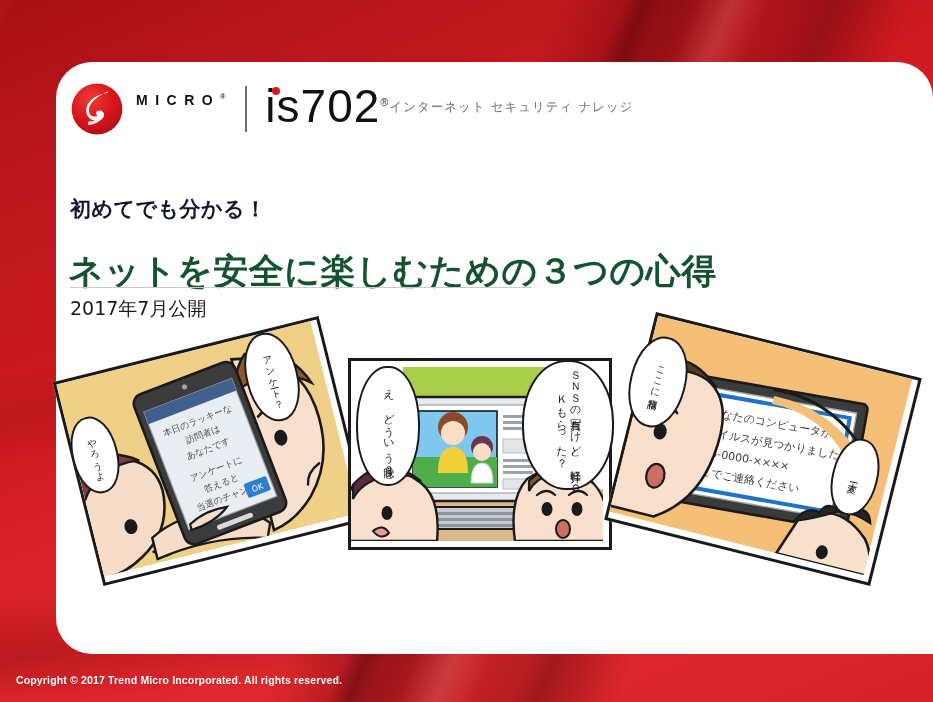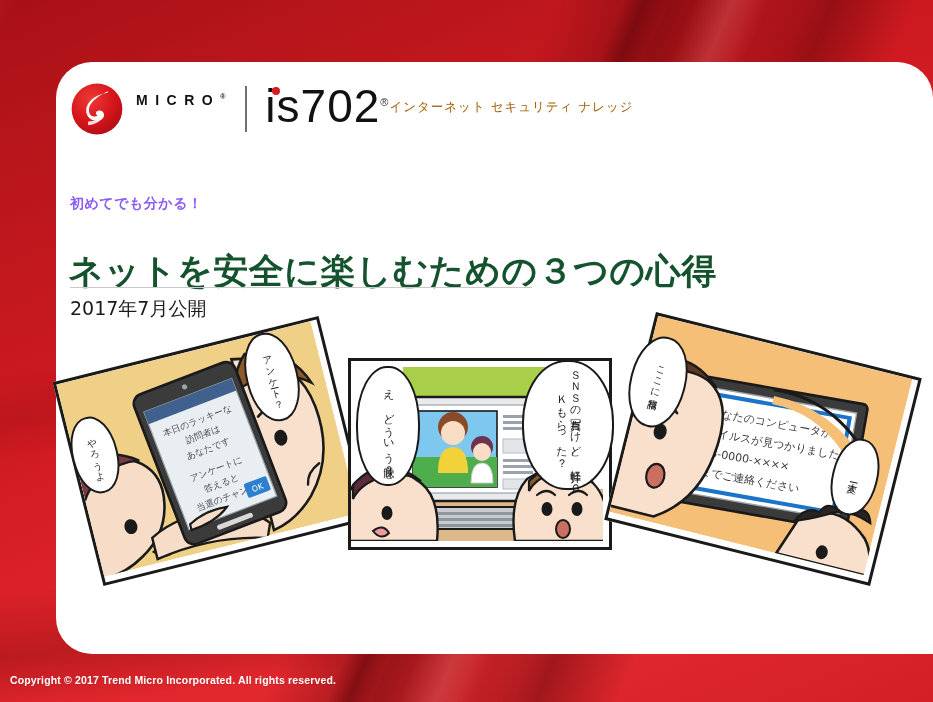--- a/index.html
+++ b/index.html
@@ -46,26 +46,26 @@
   .tm-micro{font-family:"Liberation Sans",sans-serif;font-weight:bold;font-size:14px;
             letter-spacing:7.5px;color:#111;margin-top:4px;line-height:1;}
   .tm-micro sup{font-size:7px;vertical-align:super;letter-spacing:0;}
   .divider-bar{width:2px;height:46px;background:#6f6f6f;margin:4px 18px 0 20px;flex:0 0 auto;}
   .brand-col{display:flex;flex-direction:row;align-items:center;}
   .is702{position:relative;font-family:"Liberation Sans",sans-serif;font-weight:normal;
          font-size:46px;color:#111;line-height:1.05;letter-spacing:1px;}
   .is702 .dot{position:absolute;left:7px;top:5px;width:8px;height:8px;border-radius:50%;
               background:#d71920;}
   .is702 .tm{font-size:11px;vertical-align:super;color:#333;}
-  .tagline{font-family:"DejaVu Sans",sans-serif;font-size:12.5px;color:#a16207;
+  .tagline{font-family:"DejaVu Sans",sans-serif;font-size:12.5px;color:#737373;
            letter-spacing:1px;margin-top:3px;white-space:nowrap;}
 
   
   .kicker{position:absolute;left:14px;top:133px;font-family:"DejaVu Sans",sans-serif;
-          font-weight:bold;font-size:14px;color:#8b5cf6;letter-spacing:.5px;}
+          font-weight:bold;font-size:21px;color:#0f172a;letter-spacing:.5px;}
   .headline{position:absolute;left:12px;top:162px;font-family:"DejaVu Sans",sans-serif;
             font-weight:bold;font-size:35px;color:#14532d;letter-spacing:.5px;white-space:nowrap;margin-top:24px;}
   .hr-thin{position:absolute;left:14px;top:225px;width:462px;height:1px;background:#c9c9c9;}
   .pubdate{position:absolute;left:14px;top:234px;font-family:"DejaVu Sans",sans-serif;
            font-weight:normal;font-size:19px;color:#1a1a1a;}
 
   
   .comic{position:absolute;left:0;top:268px;width:877px;height:310px;}
   .panel{position:absolute;background:#fff;border:3px solid #1a1a1a;overflow:hidden;}
   .p-left{left:18px;top:16px;width:268px;height:204px;transform:rotate(-14deg);}
@@ -73,21 +73,21 @@
   .p-right{left:570px;top:12px;width:268px;height:208px;transform:rotate(14deg);}
 
   .bubble{position:absolute;background:#fff;border:2.6px solid #1a1a1a;border-radius:48%;
           display:flex;align-items:center;justify-content:center;z-index:6;}
   .v-text{writing-mode:vertical-rl;text-orientation:upright;font-family:"DejaVu Sans",sans-serif;
           font-size:9.5px;color:#1a1a1a;line-height:1.25;letter-spacing:.5px;text-align:center;}
   .v-text.big{font-size:11px;}
   svg{display:block;}
 
   
-  .footer{position:absolute;left:10px;bottom:16px;color:#ffffff;font-size:10.5px;
+  .footer{position:absolute;left:16px;bottom:16px;color:#ffffff;font-size:10.5px;
           font-family:"Liberation Sans",sans-serif;font-weight:bold;letter-spacing:.15px;
           text-shadow:0 1px 1px rgba(0,0,0,.12);}
 </style>
 </head>
 <body>
 
 <div id="stage">
 
   <div class="bg-base"></div>
   <div class="streak s1"></div>

